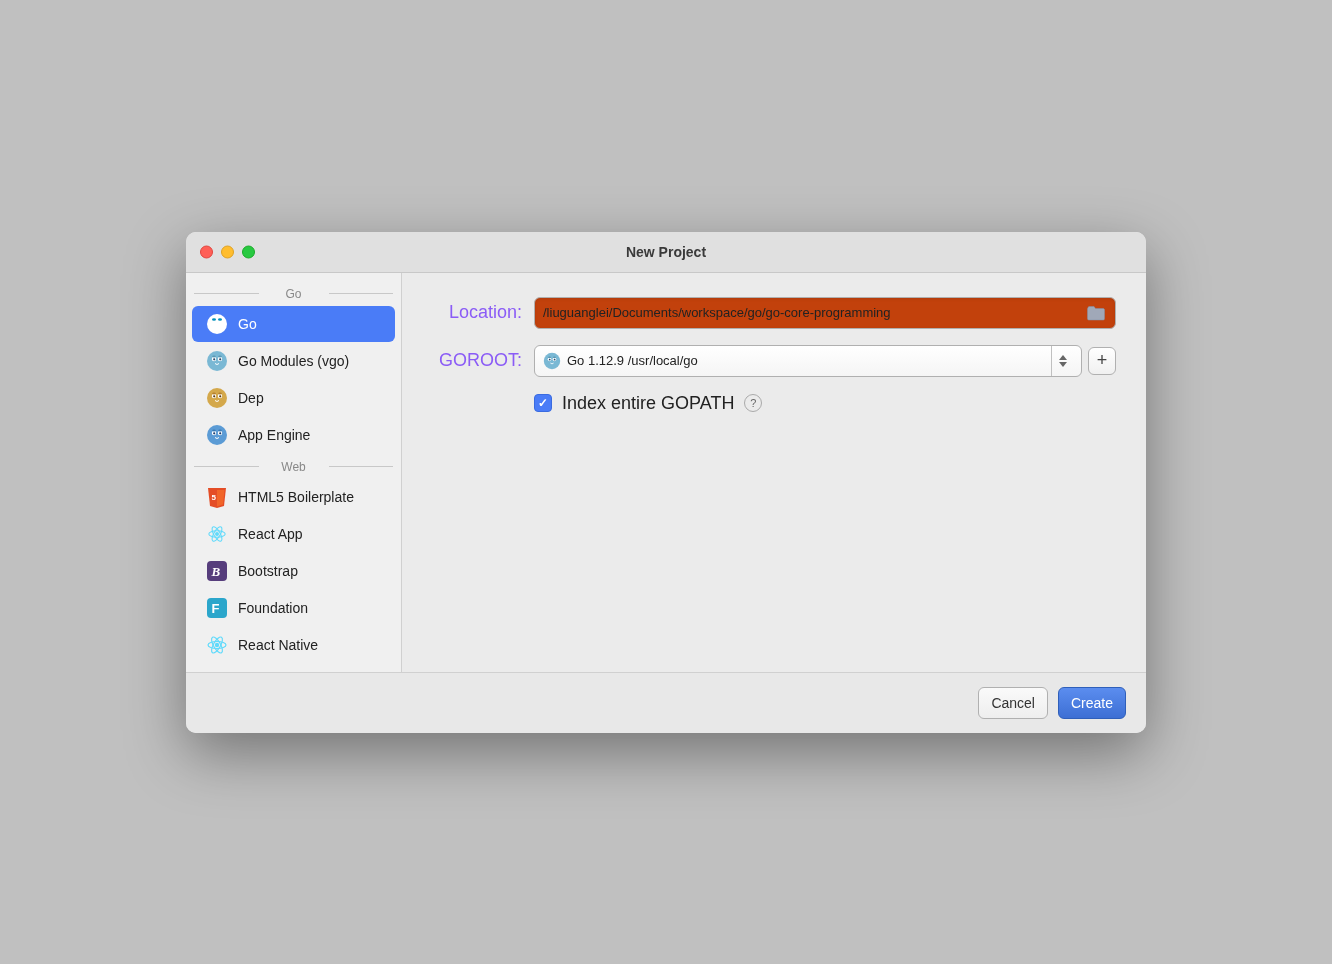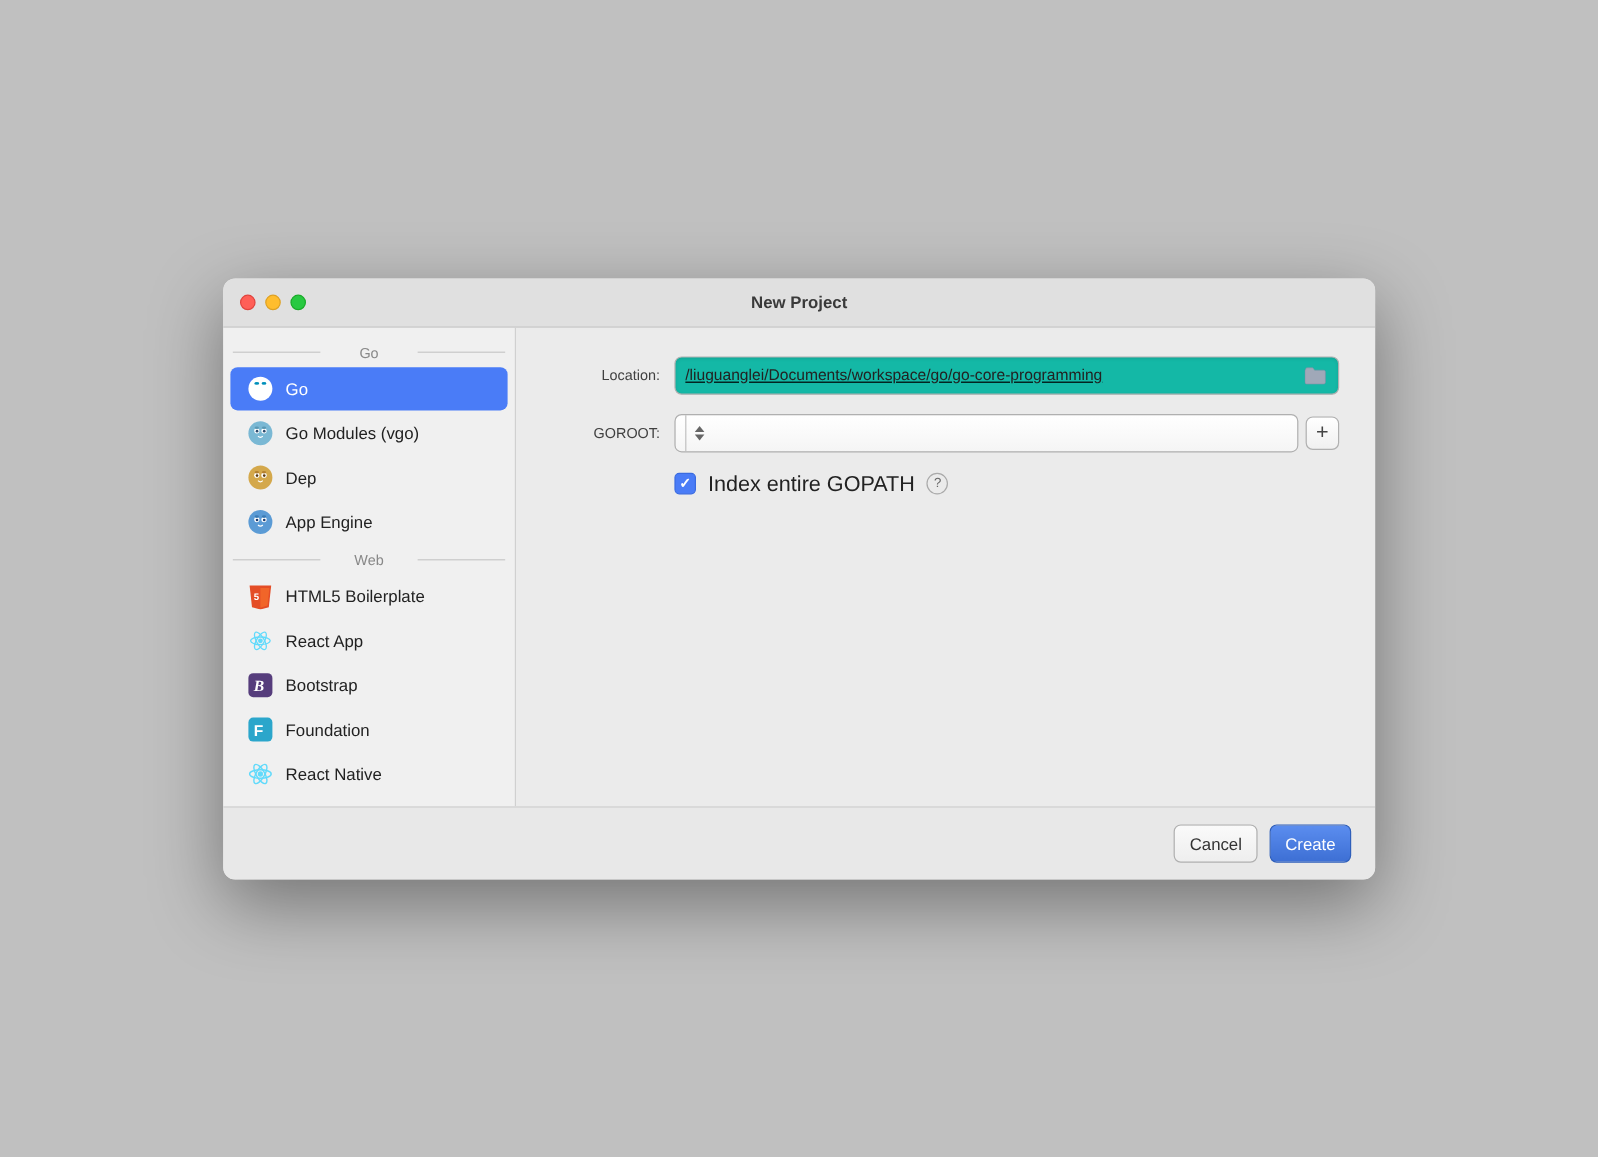--- a/index.html
+++ b/index.html
@@ -59,21 +59,21 @@
       color: #3a3a3a;
     }
 
     .dialog-body {
       display: flex;
       flex: 1;
     }
 
     
     .sidebar {
-      width: 244px;
+      width: 216px;
       background: #f0f0f0;
       border-right: 1px solid #d0d0d0;
       padding: 8px 0;
       flex-shrink: 0;
     }
 
     .section-label {
       text-align: center;
       font-size: 12px;
       color: #888;
@@ -129,38 +129,37 @@
     }
 
     .form-row {
       display: flex;
       align-items: center;
       margin-bottom: 16px;
       gap: 12px;
     }
 
     .form-label {
-      font-size: 12px;
-      color: #404040;
+      font-size: 18px;
+      color: #8b5cf6;
       width: 90px;
       text-align: right;
       flex-shrink: 0;
     }
 
     .location-input-wrap {
       flex: 1;
       display: flex;
       align-items: center;
-      background: #14b8a6;
+      background: #c2410c;
       border: 1px solid #b0b0b0;
       border-radius: 6px;
       padding: 0 8px;
       height: 32px;
       box-shadow: inset 0 1px 3px rgba(0,0,0,0.1);
-      text-decoration: underline;
     }
 
     .location-input {
       flex: 1;
       border: none;
       outline: none;
       font-size: 13px;
       background: transparent;
       color: #222;
     }
@@ -502,20 +501,33 @@
               <path d="M1 3 C1 2 1.5 1.5 2.5 1.5 L7 1.5 L8.5 3.5 L16 3.5 C17 3.5 17.5 4 17.5 5 L17.5 13.5 C17.5 14.5 17 15 16 15 L2 15 C1 15 0.5 14.5 0.5 13.5 L0.5 4 C0.5 3.5 0.7 3 1 3Z" fill="#a0a8b8" stroke="#8090a8" stroke-width="0.5"></path>
             </svg>
           </button>
         </div>
       </div>
 
       <div class="form-row">
         <span class="form-label">GOROOT:</span>
         <div class="goroot-select-wrap">
           <div class="select-box">
+            <div class="select-box-text">
+              <svg width="18" height="18" viewBox="0 0 22 22" xmlns="http://www.w3.org/2000/svg">
+                <circle cx="11" cy="11" r="10" fill="#7ab8d4"></circle>
+                <circle cx="8" cy="9" r="2.2" fill="white"></circle>
+                <circle cx="14" cy="9" r="2.2" fill="white"></circle>
+                <circle cx="8.2" cy="9.3" r="1.1" fill="#2a4a6e"></circle>
+                <circle cx="14.2" cy="9.3" r="1.1" fill="#2a4a6e"></circle>
+                <path d="M9 13.5 Q11 15.5 13 13.5" stroke="white" stroke-width="1" fill="none"></path>
+                <ellipse cx="8" cy="6.5" rx="1.8" ry="1.1" fill="#5a98b4"></ellipse>
+                <ellipse cx="14" cy="6.5" rx="1.8" ry="1.1" fill="#5a98b4"></ellipse>
+              </svg>
+              <span>Go 1.12.9 /usr/local/go</span>
+            </div>
             <div class="select-chevron">
               <div class="chevron-up"></div>
               <div class="chevron-down"></div>
             </div>
           </div>
           <button class="add-btn">+</button>
         </div>
       </div>
 
       <div class="checkbox-row">

